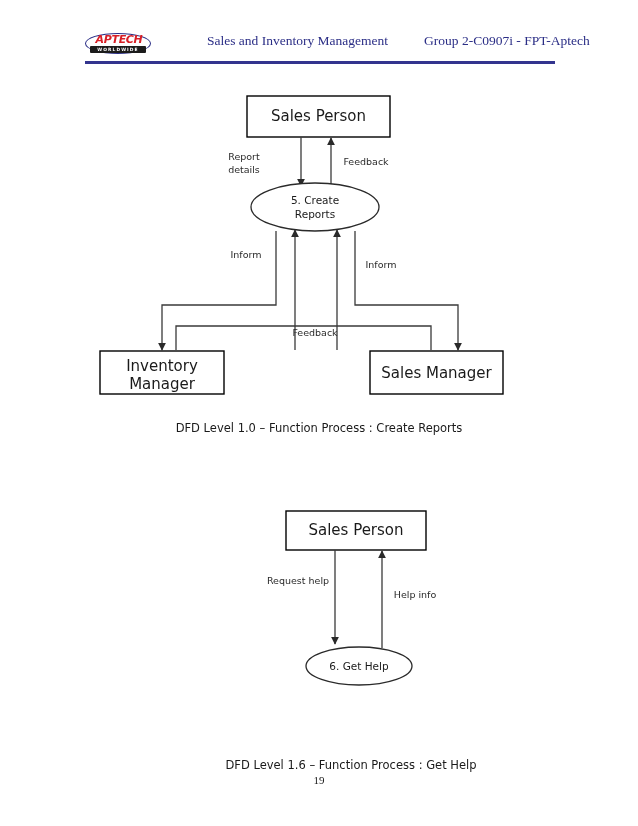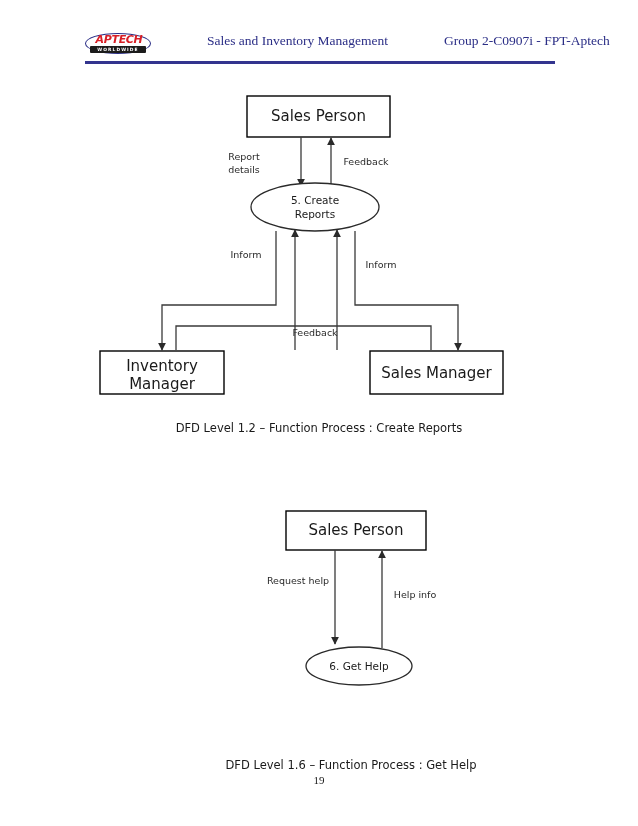--- a/index.html
+++ b/index.html
@@ -85,21 +85,21 @@
     font-size: 13.5px;
     color: #2b2e86;
     white-space: nowrap;
     margin-left: 46px;
   }
   .header-group {
     font-family: "Liberation Serif", serif;
     font-size: 13.5px;
     color: #2b2e86;
     white-space: nowrap;
-    margin-left: 56px;
+    margin-left: 36px;
   }
   .header-rule {
     position: absolute;
     left: 85px;
     top: 61px;
     width: 470px;
     height: 3px;
     background: #33348e;
   }
 
@@ -215,21 +215,21 @@
     <text class="node-label entity-label" x="162" y="283" text-anchor="middle">Inventory</text>
     <text class="node-label entity-label" x="162" y="301" text-anchor="middle">Manager</text>
   </g>
 
   <g>
     <rect class="shape-box" x="370" y="263" width="133" height="43"></rect>
     <text class="node-label entity-label" x="436.5" y="290" text-anchor="middle">Sales Manager</text>
   </g>
 </svg>
 
-<div class="caption" id="caption-1">DFD Level 1.2 – Function Process : Create Reports</div>
+<div class="caption" id="caption-1">DFD Level 1.0 – Function Process : Create Reports</div>
 
 <svg class="diagram" id="diagram-get-help" viewBox="0 0 638 200" width="638" height="200">
   <defs>
     <marker id="arrow2" viewBox="0 0 10 10" refX="9" refY="5" markerWidth="6" markerHeight="6" orient="auto-start-reverse">
       <path d="M 0 0 L 10 5 L 0 10 z" fill="#2a2a2a"></path>
     </marker>
   </defs>
 
   <g>
     <rect class="shape-box" x="286" y="11" width="140" height="39"></rect>

